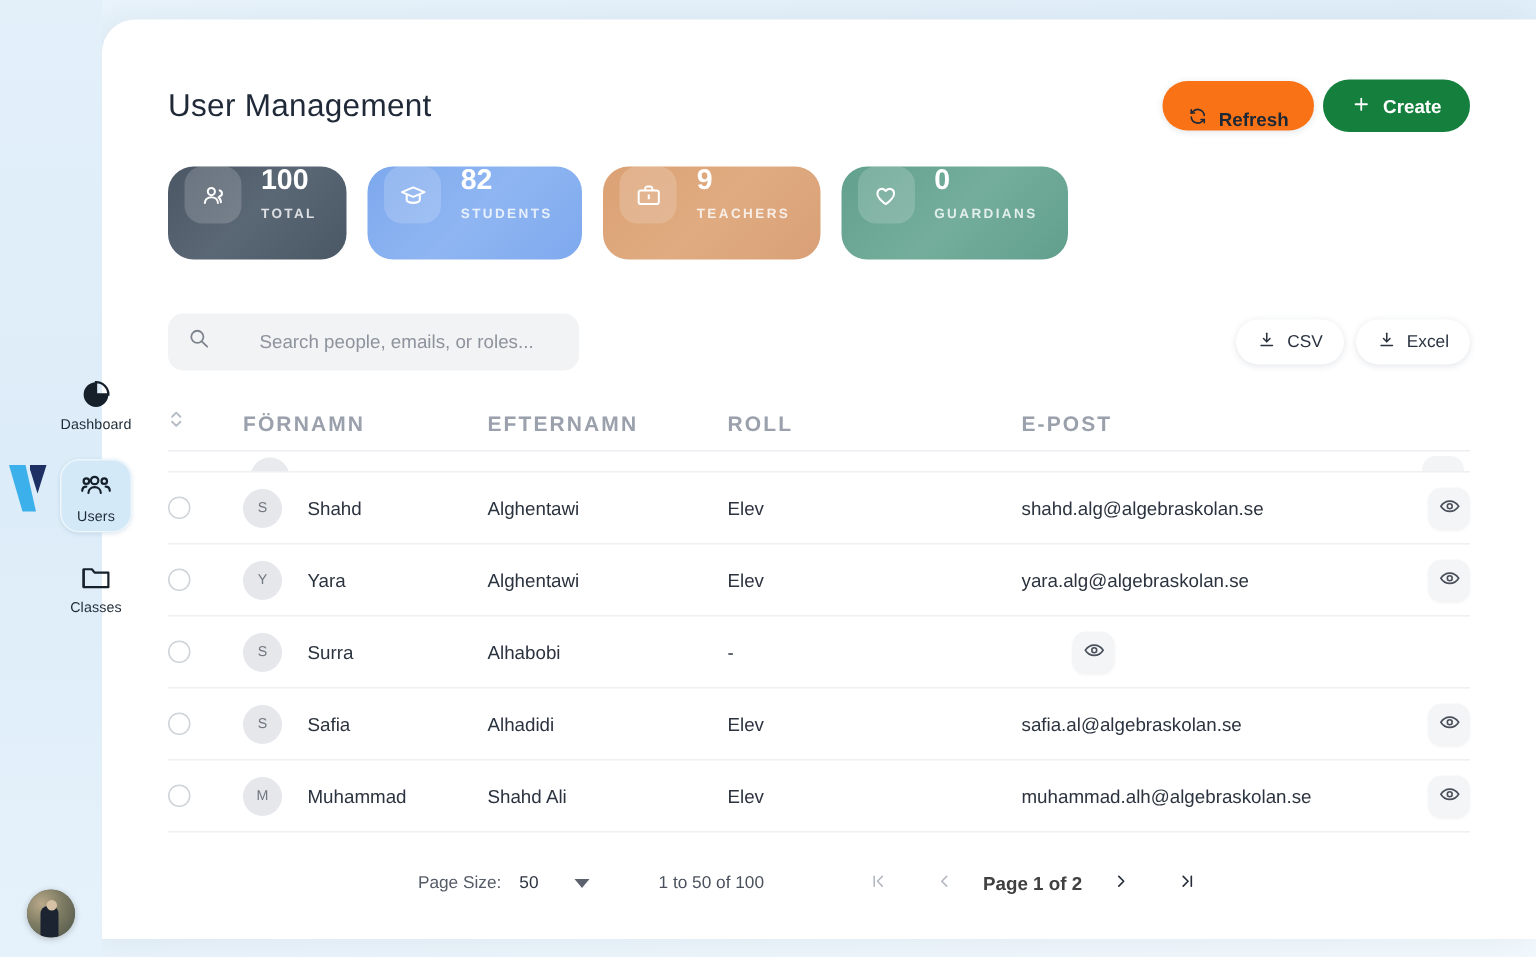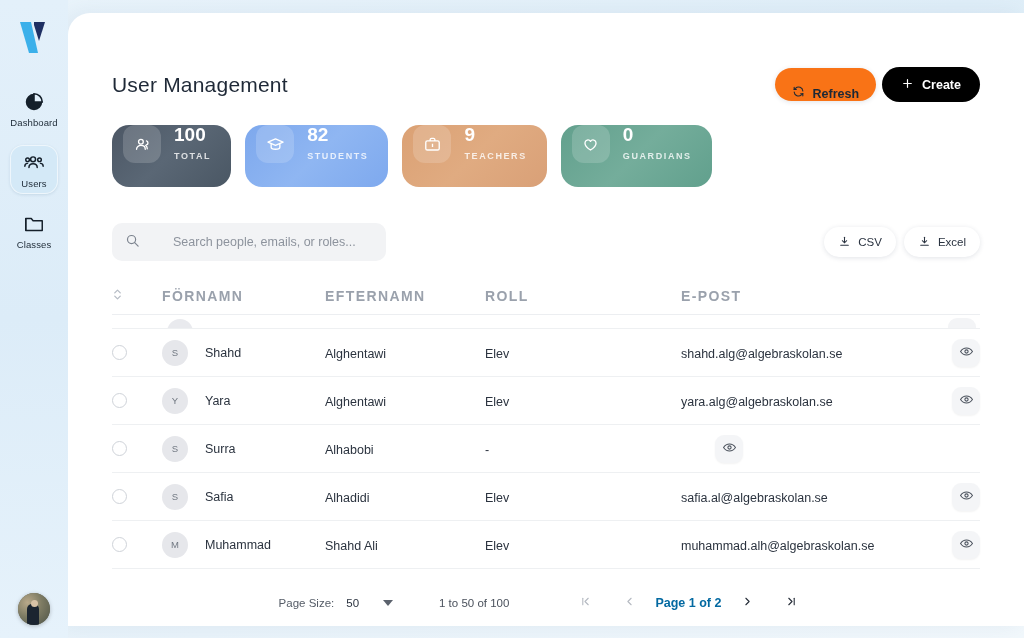--- a/index.html
+++ b/index.html
@@ -17,21 +17,21 @@
     overflow: hidden;
   }
 
   
   .sidebar {
     position: absolute;
     left: 0; top: 0;
     width: 68px; height: 638px;
     background: linear-gradient(180deg, #e3f0fa 0%, #dcecf8 50%, #e6f2fb 100%);
     display: flex;
-    flex-direction: column;
+    flex-direction: row;
     align-items: center;
     z-index: 5;
   }
   .logo-wrap {
     margin-top: 14px;
     width: 44px; height: 48px;
     display: flex; align-items: center; justify-content: center;
   }
 
   .nav {
@@ -79,21 +79,21 @@
   
   .panel {
     position: absolute;
     left: 68px; top: 13px;
     width: 956px; height: 613px;
     background: #ffffff;
     border-radius: 22px 0 0 0;
     box-shadow: -6px 0 22px rgba(100,130,160,.10);
     overflow: hidden;
   }
-  .panel-inner { padding: 16px 44px 0 44px; position: relative; height: 100%; }
+  .panel-inner { padding: 2px 44px 0 44px; position: relative; height: 100%; }
 
   
   .page-header {
     display: flex; align-items: center; justify-content: space-between;
     padding-top: 38px;
   }
   .page-title {
     font-size: 21px; font-weight: 400; color: #1f2937; letter-spacing: .2px;
   }
   .header-actions { display: flex; align-items: center; gap: 6px; }
@@ -104,21 +104,21 @@
     background: #f97316;
     box-shadow: 0 1px 5px rgba(30,50,80,.13);
     font-size: 12.5px; font-weight: 700; color: #1c2836;
     cursor: pointer; border: none;
     font-family: "Liberation Sans", sans-serif;
   }
   .btn-create {
     display: flex; align-items: center; gap: 8px;
     height: 35px; padding: 0 19px;
     border-radius: 18px;
-    background: #000000;
+    background: #15803d;
     font-size: 12.5px; font-weight: 700; color: #ffffff;
     cursor: pointer; border: none;
     font-family: "Liberation Sans", sans-serif;
   }
 
   
   .stats {
     display: flex; gap: 14px;
     margin-top: 23px;
   }
@@ -263,21 +263,21 @@
   }
   .pg-range { margin-left: 46px; color: #4a515c; }
   .pg-nav { display: flex; align-items: center; margin-left: 54px; gap: 0; }
   .pg-btn {
     width: 44px; height: 30px;
     display: flex; align-items: center; justify-content: center;
     color: #b4b9c1; cursor: pointer; background: none; border: none;
     font-size: 13px;
   }
   .pg-btn.enabled { color: #262d38; }
-  .pg-current { font-size: 12.5px; font-weight: 700; color: #0369a1; padding: 0 4px; }
+  .pg-current { font-size: 12.5px; font-weight: 700; color: #404040; padding: 0 4px; }
 </style>
 </head>
 <body>
 
 <div class="app">
 
   <div class="sidebar">
 
     <div class="logo-wrap">
       <svg width="40" height="44" viewBox="0 0 40 44">

